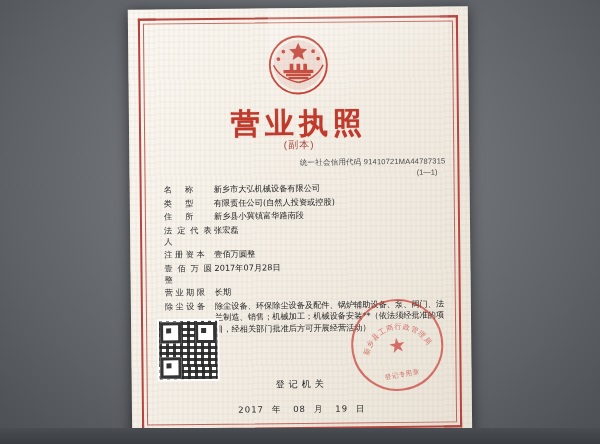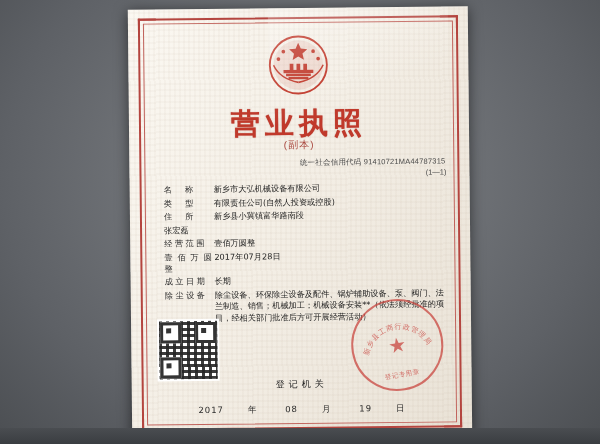--- a/index.html
+++ b/index.html
@@ -62,21 +62,21 @@
   }
   .subtitle{
     position:absolute;left:0;right:0;top:130px;text-align:center;
     color:#a9483f;font-size:10px;letter-spacing:1px;
   }
   .credit-code{
     position:absolute;right:24px;top:150px;text-align:right;
     color:#4a4a4a;font-size:7.5px;letter-spacing:.2px;
   }
   .page-no{
-    position:absolute;right:23px;top:161px;text-align:left;
+    position:absolute;right:32px;top:161px;text-align:left;
     color:#4a4a4a;font-size:7.5px;
   }
 
   
   .fields{
     position:absolute;left:34px;top:175px;right:22px;
   }
   .row{display:flex;align-items:flex-start;margin-bottom:2.5px;}
   .lbl{
     width:50px;flex:0 0 50px;color:#2e2e2e;font-size:8.2px;
@@ -94,21 +94,21 @@
   .authority{
     position:absolute;left:0;right:0;top:370px;text-align:center;
     color:#232323;font-size:9px;letter-spacing:4px;
     font-family:"DejaVu Sans", sans-serif;
   }
   .date-line{
     position:absolute;left:0;right:0;bottom:22px;text-align:center;
     color:#2b2b2b;font-size:8.5px;letter-spacing:1px;
     font-family:"DejaVu Sans", sans-serif;
   }
-  .date-line span{margin:0 12px;}
+  .date-line span{margin:0 4px;}
 
   
   .seal{
     position:absolute;right:28px;bottom:46px;width:88px;height:88px;
     border:2px solid #c8403a;border-radius:50%;
     opacity:.72;transform:rotate(-9deg);
     color:#c8403a;
   }
   .seal .star{
     position:absolute;left:50%;top:50%;transform:translate(-50%,-50%);
@@ -201,32 +201,33 @@
       </div>
       <div class="row">
         <div class="lbl">类　型</div>
         <div class="val">有限责任公司(自然人投资或控股)</div>
       </div>
       <div class="row">
         <div class="lbl">住　所</div>
         <div class="val">新乡县小冀镇富华路南段</div>
       </div>
       <div class="row">
+        <div class="lbl">法定代表人</div>
         <div class="val">张宏磊</div>
       </div>
       <div class="row">
-        <div class="lbl">经营范围</div>
+        <div class="lbl">注册资本</div>
         <div class="val">壹佰万圆整</div>
       </div>
       <div class="row">
         <div class="lbl">壹佰万圆整</div>
         <div class="val">2017年07月28日</div>
       </div>
       <div class="row">
-        <div class="lbl">成立日期</div>
+        <div class="lbl">营业期限</div>
         <div class="val">长期</div>
       </div>
       <div class="row">
         <div class="lbl">除尘设备</div>
         <div class="val scope">除尘设备、环保除尘设备及配件、锅炉辅助设备、泵、阀门、法兰制造、销售；机械加工；机械设备安装**（依法须经批准的项目，经相关部门批准后方可开展经营活动）</div>
       </div>
     </div>
 
     <div class="authority">登记机关</div>
 

